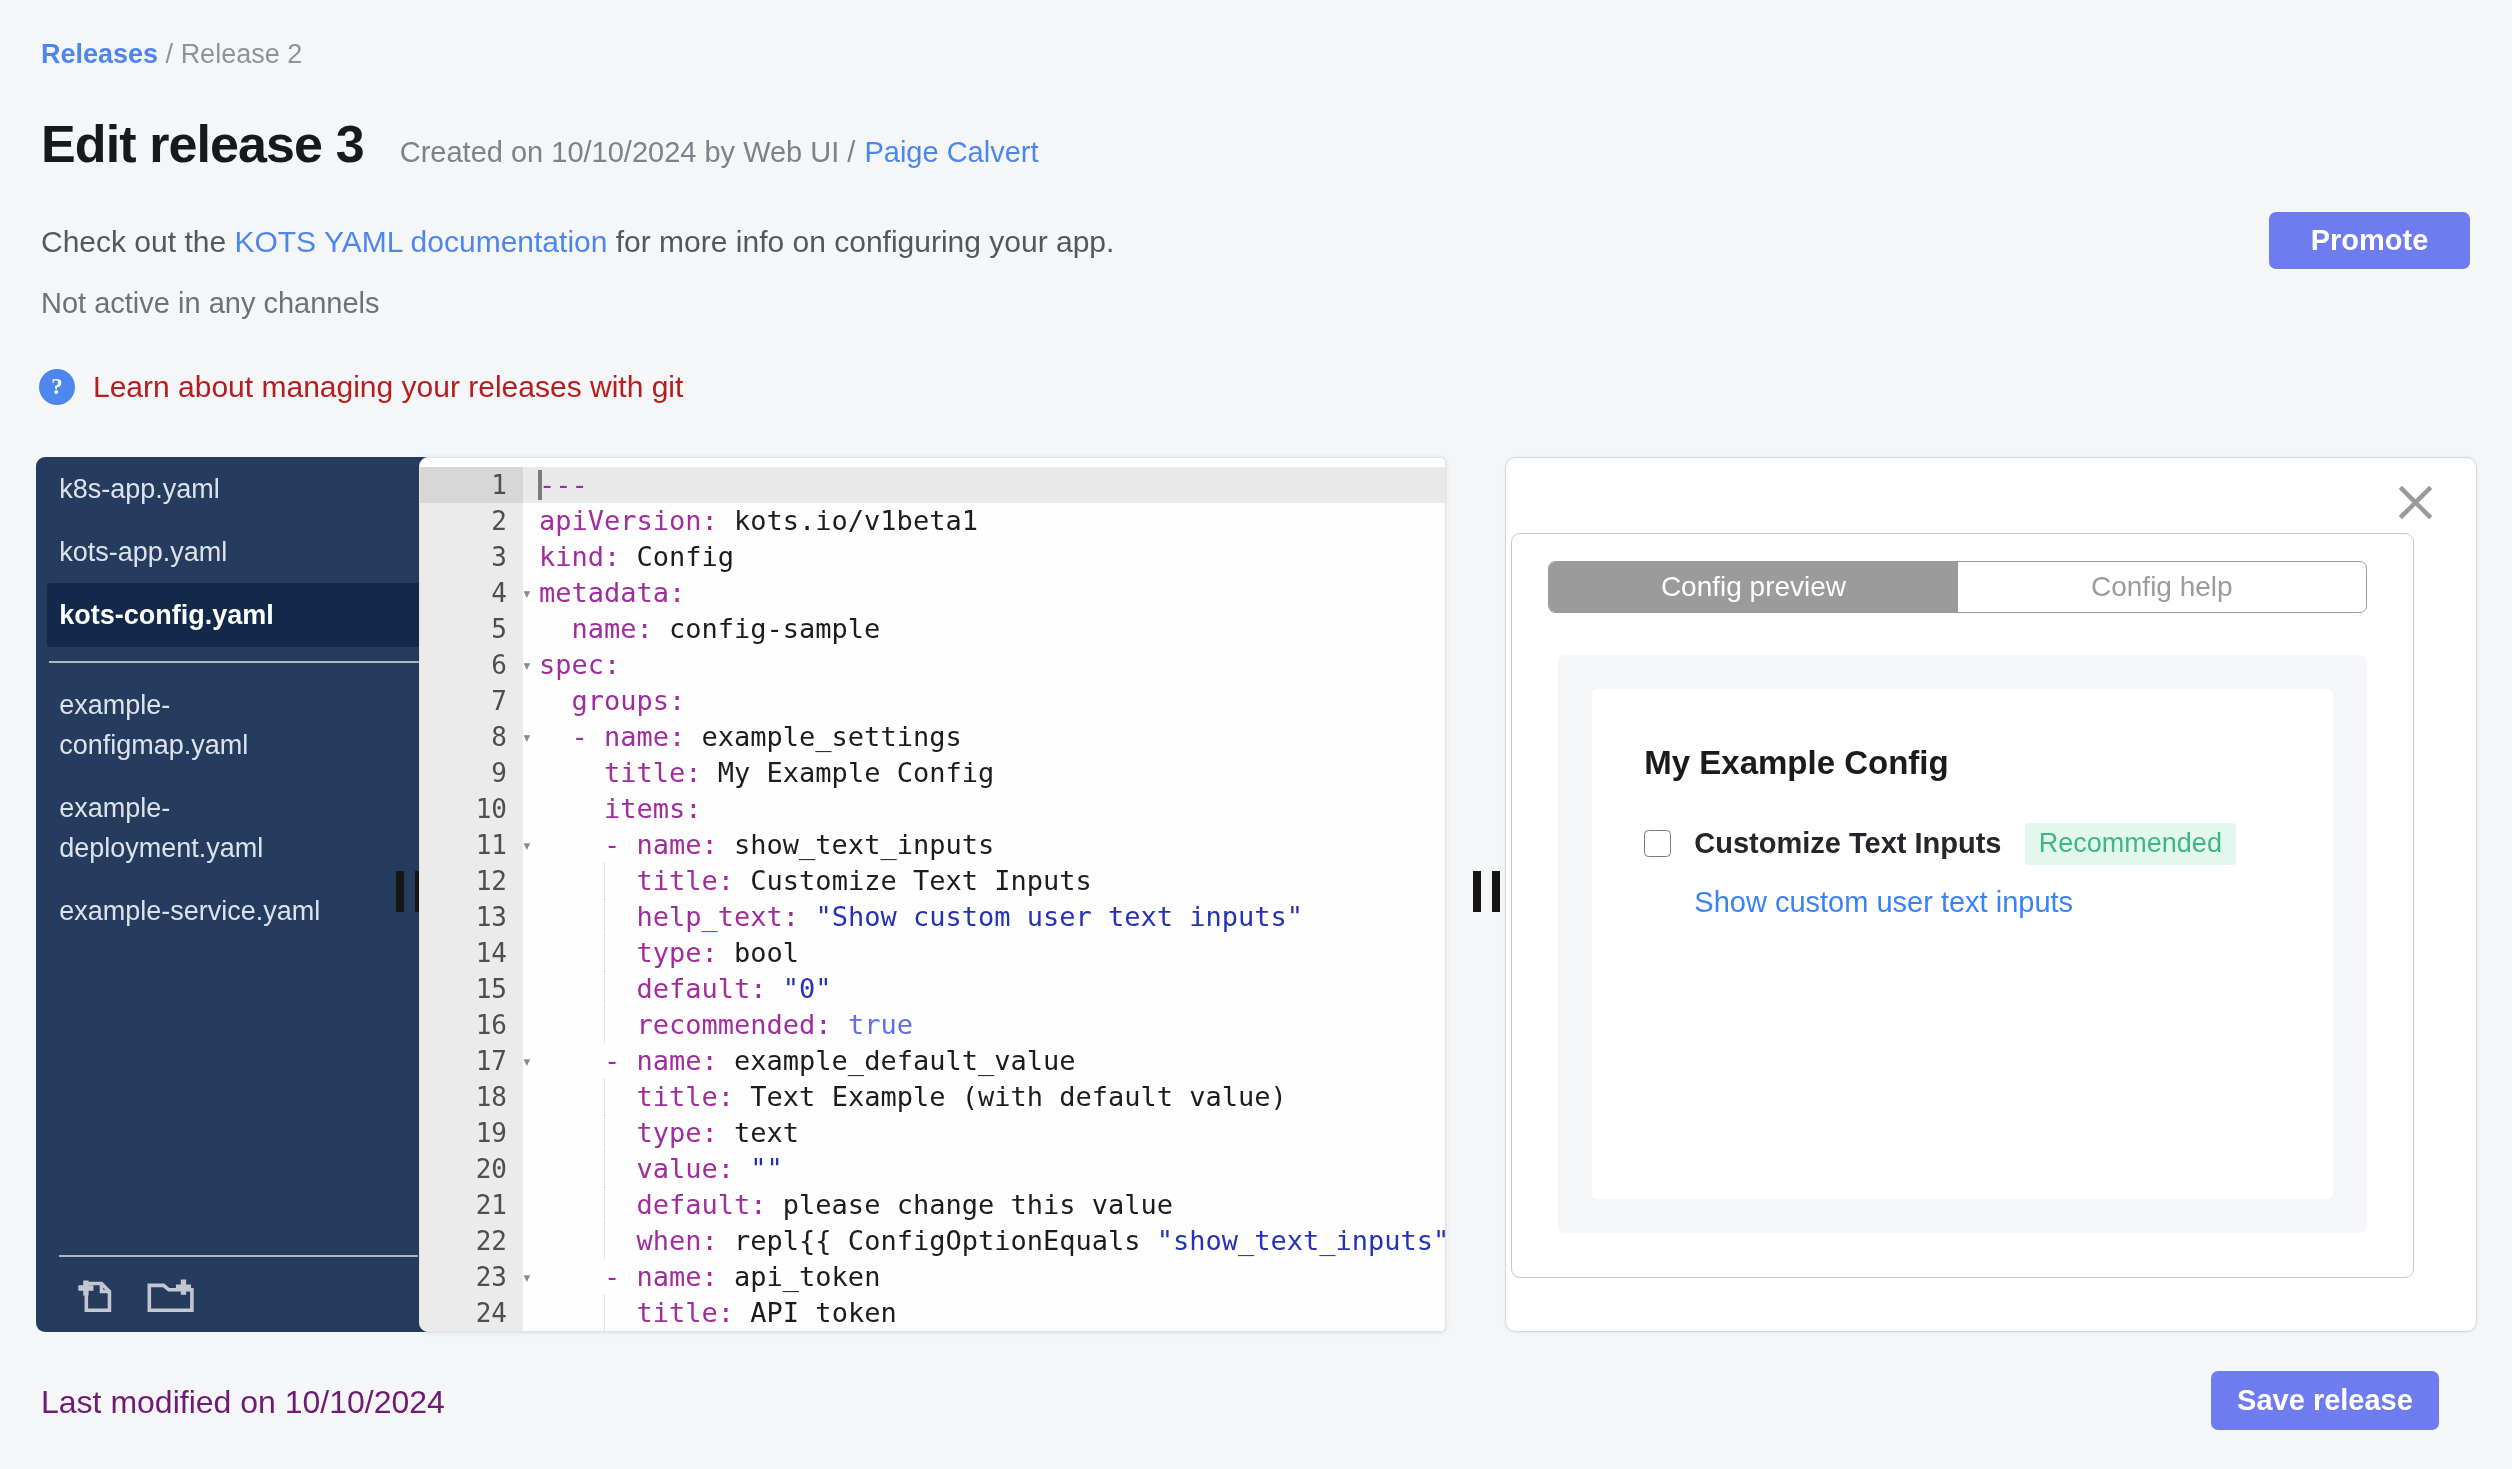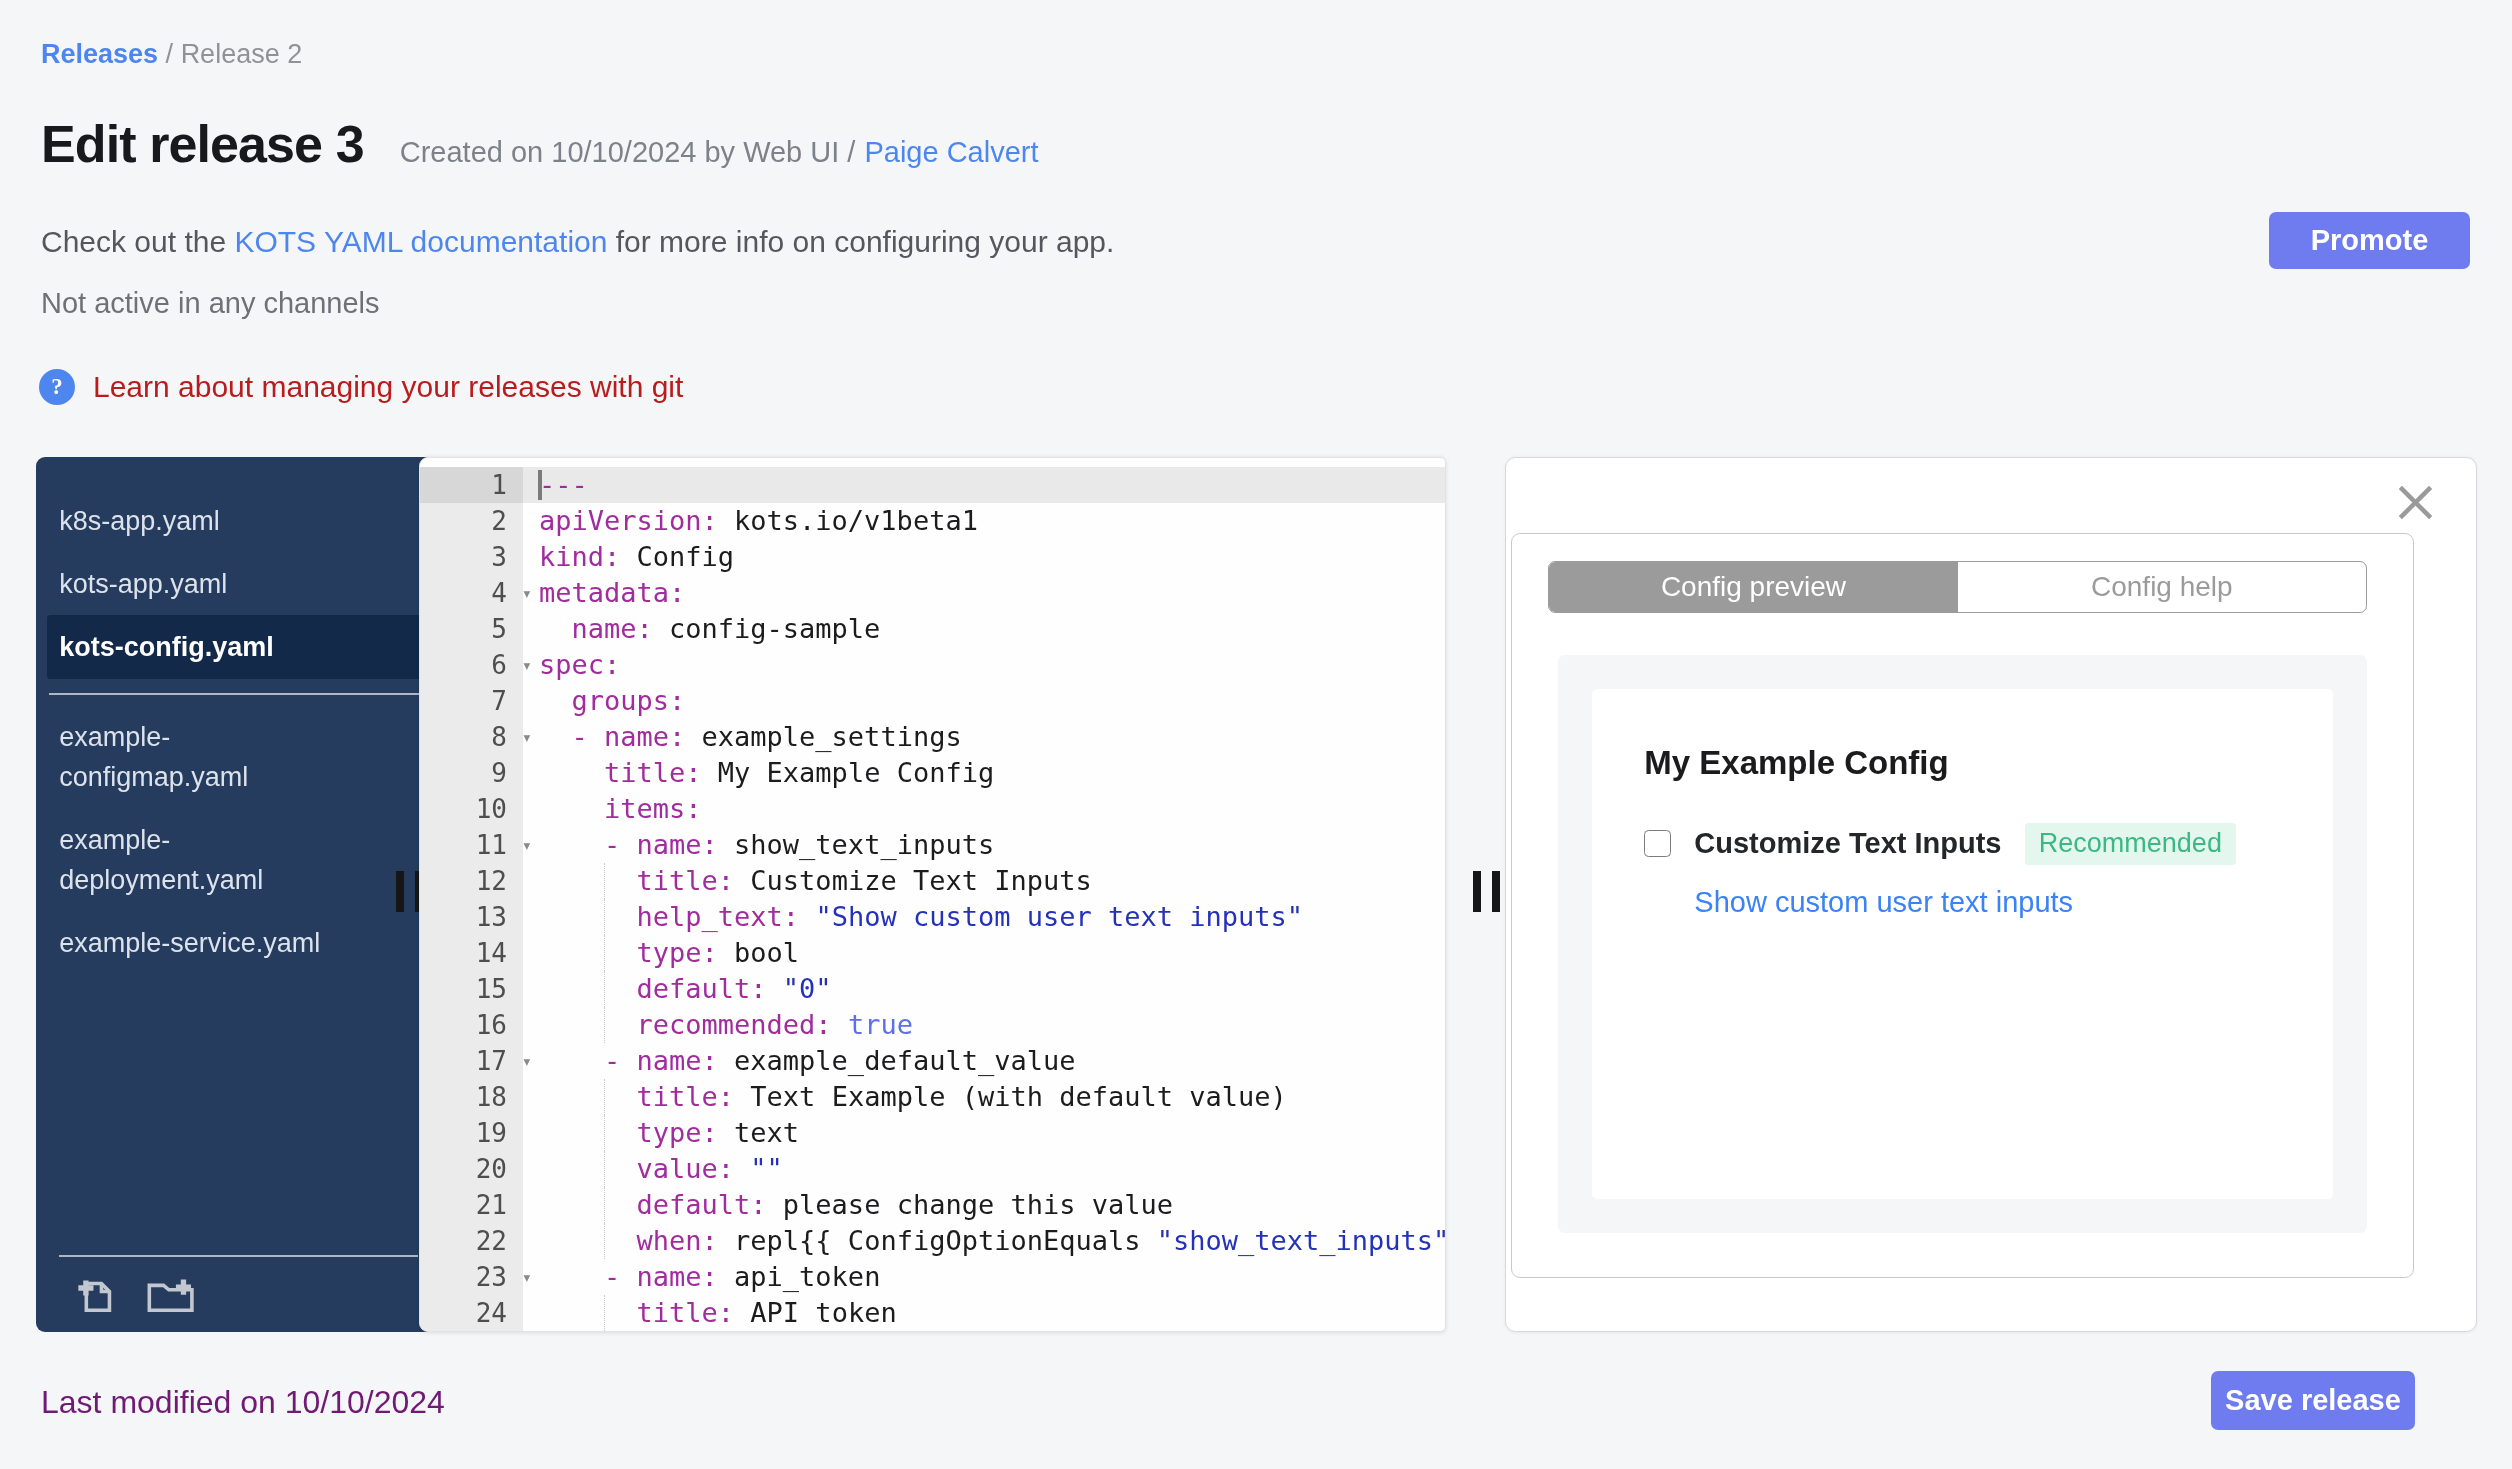--- a/index.html
+++ b/index.html
@@ -29,26 +29,26 @@
     width:36px; height:36px; border-radius:50%; background:#4d86ef; color:#fff;
     display:flex; align-items:center; justify-content:center;
     font-size:23px; font-weight:700; font-family:"Liberation Serif",serif;
   }
   .btn {
     position:absolute; display:flex; align-items:center; justify-content:center;
     background:#6f7cef; color:#fff; font-weight:700; font-size:29px;
     border:none; border-radius:7.1px; cursor:pointer;
   }
   .promote-btn { left:2269px; top:212px; width:201px; height:57px; }
-  .save-btn   { left:2211px; top:1371px; width:204px; height:59px; }
+  .save-btn   { left:2211px; top:1371px; width:228px; height:59px; }
 
   
   .sidebar {
     position:absolute; left:36px; top:457px; width:405px; height:875px;
-    background:#253c5e; border-radius:9px; padding-top:32px;
+    background:#253c5e; border-radius:9px; 
   }
   .file-item {
     margin:0 10.7px; padding:11.6px 12.5px; font-size:27px; color:#dde3ec;
     line-height:40px; white-space:pre-line; border-radius:3.6px; cursor:pointer;
   }
   .file-item.selected { background:#132949; font-weight:700; color:#ffffff; }
   .side-divider { height:1.8px; background:#c7ccd4; opacity:.85; margin:14.3px 12.5px 10.7px 12.5px; }
   .sidebar-actions { position:absolute; left:23px; right:23px; bottom:12.5px; }
   .sidebar-actions .divider { height:1.8px; background:#c7ccd4; opacity:.85; margin-bottom:14.3px; }
   .icon-row { display:flex; gap:23px; padding-left:14.3px; }

